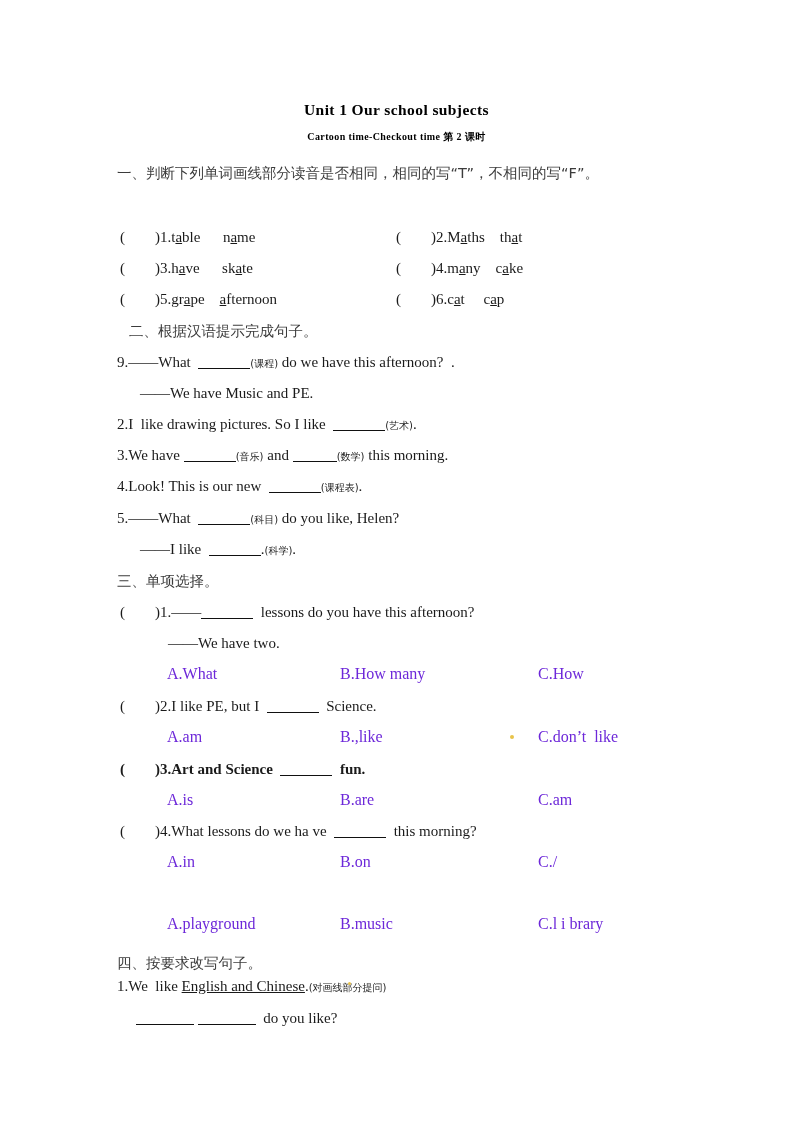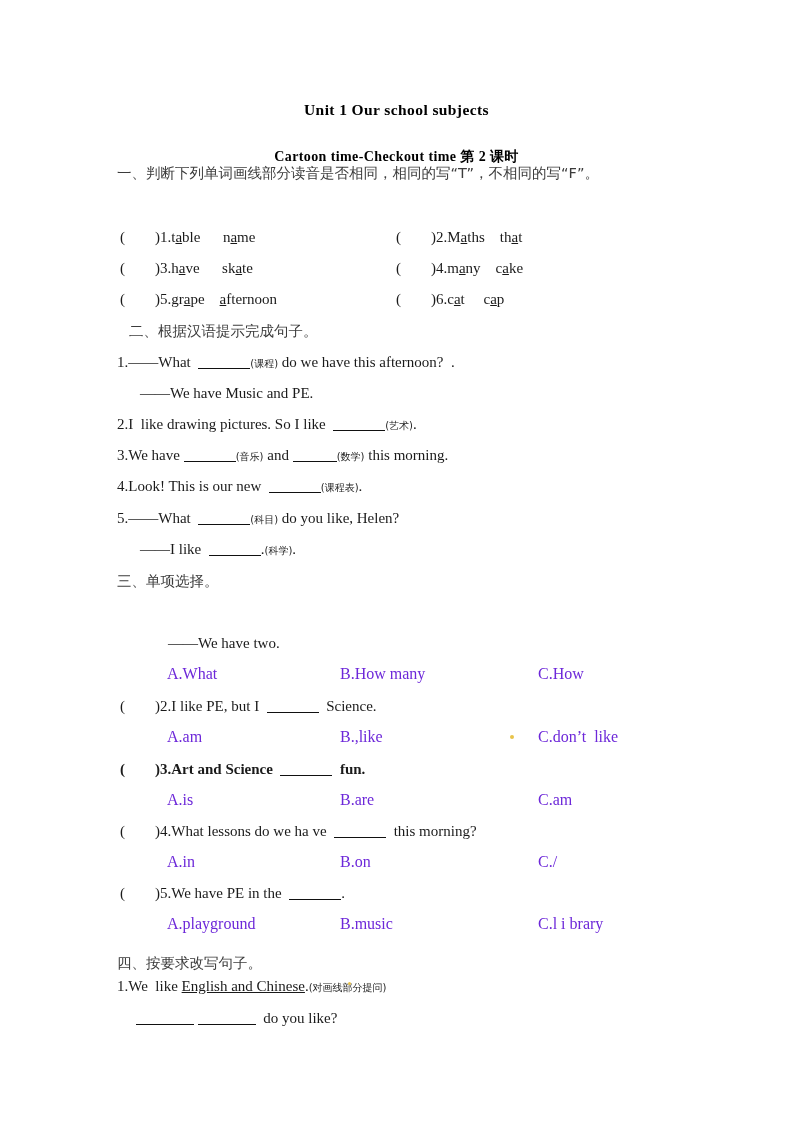--- a/index.html
+++ b/index.html
@@ -23,21 +23,21 @@
   
   .doc-title {
     position: absolute;
     left: 0; right: 0;
     text-align: center;
     font-weight: bold;
     color: #000;
     letter-spacing: 0.4px;
   }
   #title-main { top: 101px; font-size: 15.5px; }
-  #title-sub  { top: 148px; font-size: 14px; }
+  #title-sub  { top: 130px; font-size: 10px; }
 
   
   .line {
     position: absolute;
     font-size: 15px;
     line-height: 18px;
     white-space: pre;
     color: #1a1a1a;
   }
   .section-head {
@@ -103,36 +103,37 @@
   <div class="line" style="left:120px; top:259px;">(<span class="paren"></span>)<span>3.</span><span>h</span><span class="u">a</span><span>ve</span>      <span>sk</span><span class="u">a</span><span>te</span></div>
 
   <div class="line" style="left:396px; top:259px;">(<span class="paren"></span>)<span>4.</span><span>m</span><span class="u">a</span><span>ny</span>    <span>c</span><span class="u">a</span><span>ke</span></div>
 
   <div class="line" style="left:120px; top:290px;">(<span class="paren"></span>)<span>5.</span><span>gr</span><span class="u">a</span><span>pe</span>    <span></span><span class="u">a</span><span>fternoon</span></div>
 
   <div class="line" style="left:396px; top:290px;">(<span class="paren"></span>)<span>6.</span><span>c</span><span class="u">a</span><span>t</span>     <span>c</span><span class="u">a</span><span>p</span></div>
 
   <div class="section-head" style="left:129px; top:322px;">二、根据汉语提示完成句子。</div>
 
-  <div class="line" style="left:117px; top:353px;"><span>1.——What  </span><span class="blank b-md"></span><span class="zh">(课程)</span><span> do we have this afternoon?  .</span></div>
+  <div class="line" style="left:117px; top:353px;"><span>9.——What  </span><span class="blank b-md"></span><span class="zh">(课程)</span><span> do we have this afternoon?  .</span></div>
 
   <div class="line" style="left:140px; top:384px;">——We have Music and PE.</div>
 
   <div class="line" style="left:117px; top:415px;"><span>2.I  like drawing pictures. So I like  </span><span class="blank b-md"></span><span class="zh">(艺术)</span><span>.</span></div>
 
   <div class="line" style="left:117px; top:446px;"><span>3.We have </span><span class="blank b-md"></span><span class="zh">(音乐)</span><span> and </span><span class="blank b-sm"></span><span class="zh">(数学)</span><span> this morning.</span></div>
 
   <div class="line" style="left:117px; top:477px;"><span>4.Look! This is our new  </span><span class="blank b-md"></span><span class="zh">(课程表)</span><span>.</span></div>
 
   <div class="line" style="left:117px; top:509px;"><span>5.——What  </span><span class="blank b-md"></span><span class="zh">(科目)</span><span> do you like, Helen?</span></div>
 
   <div class="line" style="left:140px; top:540px;"><span>——I like  </span><span class="blank b-md"></span><span>.</span><span class="zh">(科学)</span><span>.</span></div>
 
   <div class="section-head" style="left:117px; top:572px;">三、单项选择。</div>
 
+  <div class="line" style="left:120px; top:603px;">(<span class="paren"></span>)<span>1.</span><span>——</span><span class="blank b-md"></span><span>  lessons do you have this afternoon?</span></div>
   <div class="line" style="left:168px; top:634px;">——We have two.</div>
   <div class="opt" style="left:167px; top:665px;">A.What</div>
   <div class="opt" style="left:340px; top:665px;">B.How many</div>
   <div class="opt" style="left:538px; top:665px;">C.How</div>
 
   <div class="line" style="left:120px; top:697px;">(<span class="paren"></span>)<span>2.</span><span>I like PE, but I  </span><span class="blank b-md"></span><span>  Science.</span></div>
   <div class="opt" style="left:167px; top:728px;">A.am</div>
   <div class="opt" style="left:340px; top:728px;">B.,like</div>
   <div class="opt" style="left:538px; top:728px;">C.don’t  like</div>
   <div class="speck" style="left:510px; top:735px; width:4px; height:4px; background:#e8c34a;"></div>
@@ -140,21 +141,20 @@
   <div class="line" style="left:120px; top:760px;font-weight:bold;">(<span class="paren"></span>)<span>3.</span><span>Art and Science  </span><span class="blank b-md"></span><span>  fun.</span></div>
   <div class="opt" style="left:167px; top:791px;">A.is</div>
   <div class="opt" style="left:340px; top:791px;">B.are</div>
   <div class="opt" style="left:538px; top:791px;">C.am</div>
 
   <div class="line" style="left:120px; top:822px;">(<span class="paren"></span>)<span>4.</span><span>What lessons do we ha ve  </span><span class="blank b-md"></span><span>  this morning?</span></div>
   <div class="opt" style="left:167px; top:853px;">A.in</div>
   <div class="opt" style="left:340px; top:853px;">B.on</div>
   <div class="opt" style="left:538px; top:853px;">C./</div>
 
-  <div class="line" style="left:120px; top:884px;">(<span class="paren"></span>)<span>5.</span><span>We have PE in the  </span><span class="blank b-md"></span><span>.</span></div>
   <div class="opt" style="left:167px; top:915px;">A.playground</div>
   <div class="opt" style="left:340px; top:915px;">B.music</div>
   <div class="opt" style="left:538px; top:915px;">C.l i brary</div>
 
   <div class="section-head" style="left:117px; top:946px;margin-top:8px;">四、按要求改写句子。</div>
 
   <div class="line" style="left:117px; top:977px;"><span>1.We  like </span><span class="u">English and Chinese</span><span>.</span><span class="zh">(对画线部分提问)</span></div>
   <div class="speck" style="left:348px; top:982px; width:3px; height:3px; background:#e8c34a;"></div>
 
   <div class="line" style="left:136px; top:1009px;"><span class="blank b-lg"></span> <span class="blank b-lg"></span><span>  do you like?</span></div>

